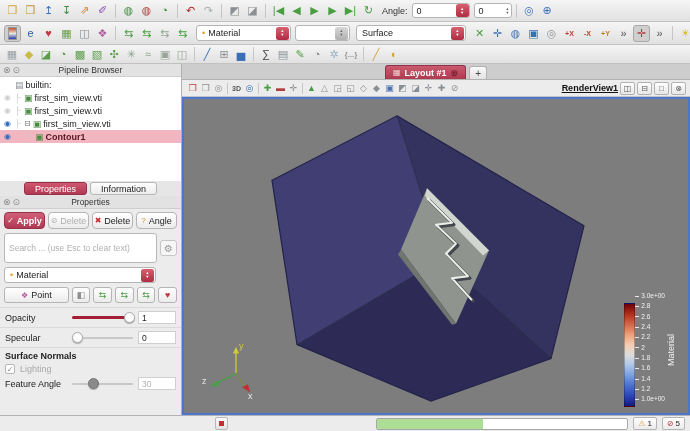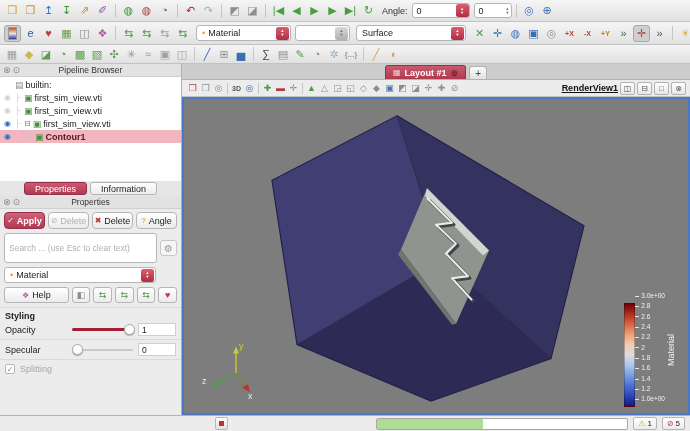--- a/index.html
+++ b/index.html
@@ -497,21 +497,21 @@
             <span class="lbl">Material</span>
             <span class="stepper">
                 <span>▴</span>
                 <span>▾</span>
               </span>
           </span>
         </div>
         <div class="editrow">
           <span class="ebtn wide">
             <span style="color:#b05a9e;font-size:8px">❖</span>
-            <span>Help</span>
+            <span>Point</span>
           </span>
           <span style="display:flex;gap:3px;flex:3.2">
               <span class="ebtn">
                 <span class="g" style="color: rgb(138, 143, 148);">◧</span>
               </span>
               <span class="ebtn">
                 <span class="g" style="color: rgb(74, 158, 66);">⇆</span>
               </span>
               <span class="ebtn">
                 <span class="g" style="color: rgb(74, 158, 66);">⇆</span>
@@ -519,21 +519,20 @@
               <span class="ebtn">
                 <span class="g" style="color: rgb(74, 158, 66);">⇆</span>
               </span>
               <span class="ebtn">
                 <span class="g" style="color: rgb(192, 58, 74);">♥</span>
               </span>
             </span>
         </div>
 
         <div class="section">
-          <div class="sechead">Styling</div>
           <div class="fieldrow">
             <span class="flabel">Opacity</span>
             <span class="slider">
               <span class="track"></span>
                 <span class="fill" style="width:88%"></span>
                 <span class="knob" style="left:86%"></span>
             </span>
             <span class="vbox">1</span>
           </div>
         </div>
@@ -543,25 +542,34 @@
             <span class="flabel">Specular</span>
             <span class="slider">
               <span class="track"></span>
                 <span class="knob" style="left:0%"></span>
             </span>
             <span class="vbox">0</span>
           </div>
         </div>
 
         <div class="section">
+          <div class="sechead">Surface Normals</div>
           <div class="checkrow dim">
             <span class="cb">
                 <span>✓</span>
               </span>
-            <span>Splitting</span>
+            <span>Lighting</span>
+          </div>
+          <div class="fieldrow">
+            <span class="flabel">Feature Angle</span>
+            <span class="slider">
+              <span class="track"></span>
+                <span class="knob dark" style="left:26%"></span>
+            </span>
+            <span class="vbox dim">30</span>
           </div>
         </div>
 
       </div>
     </div>
   </div>
 
   <div class="right">
     <div class="laytabs">
       <span class="laytab">

